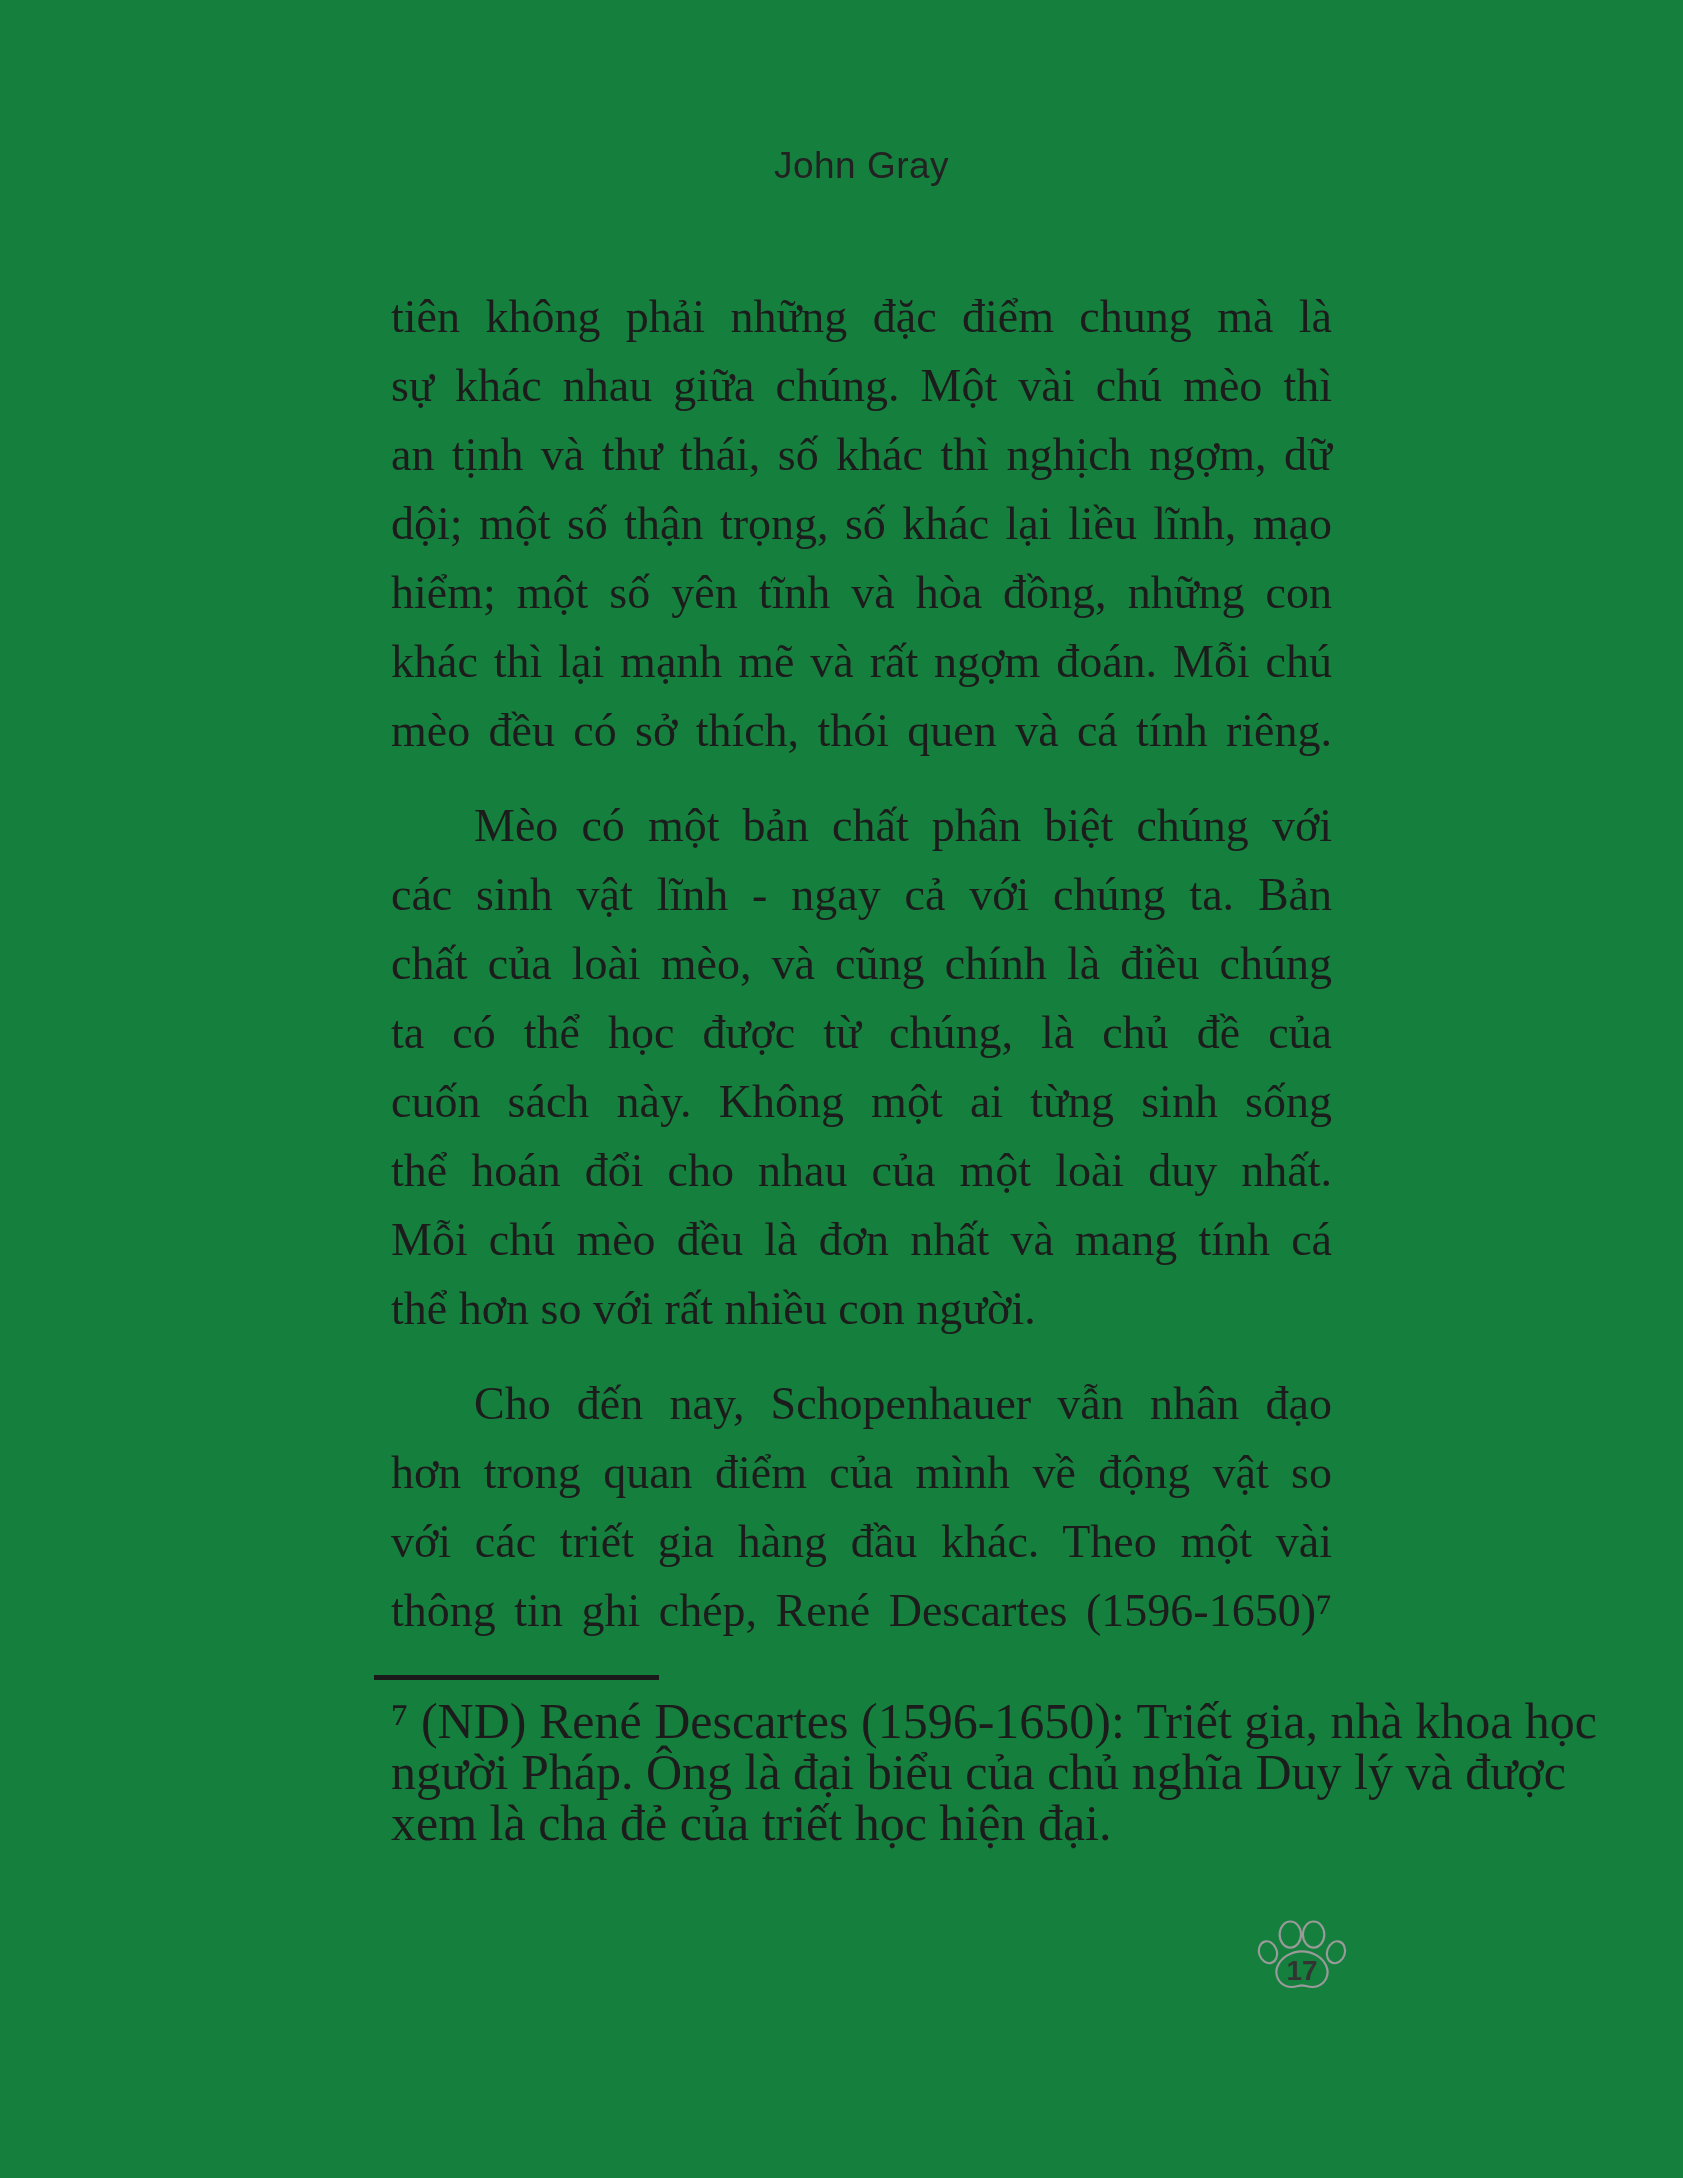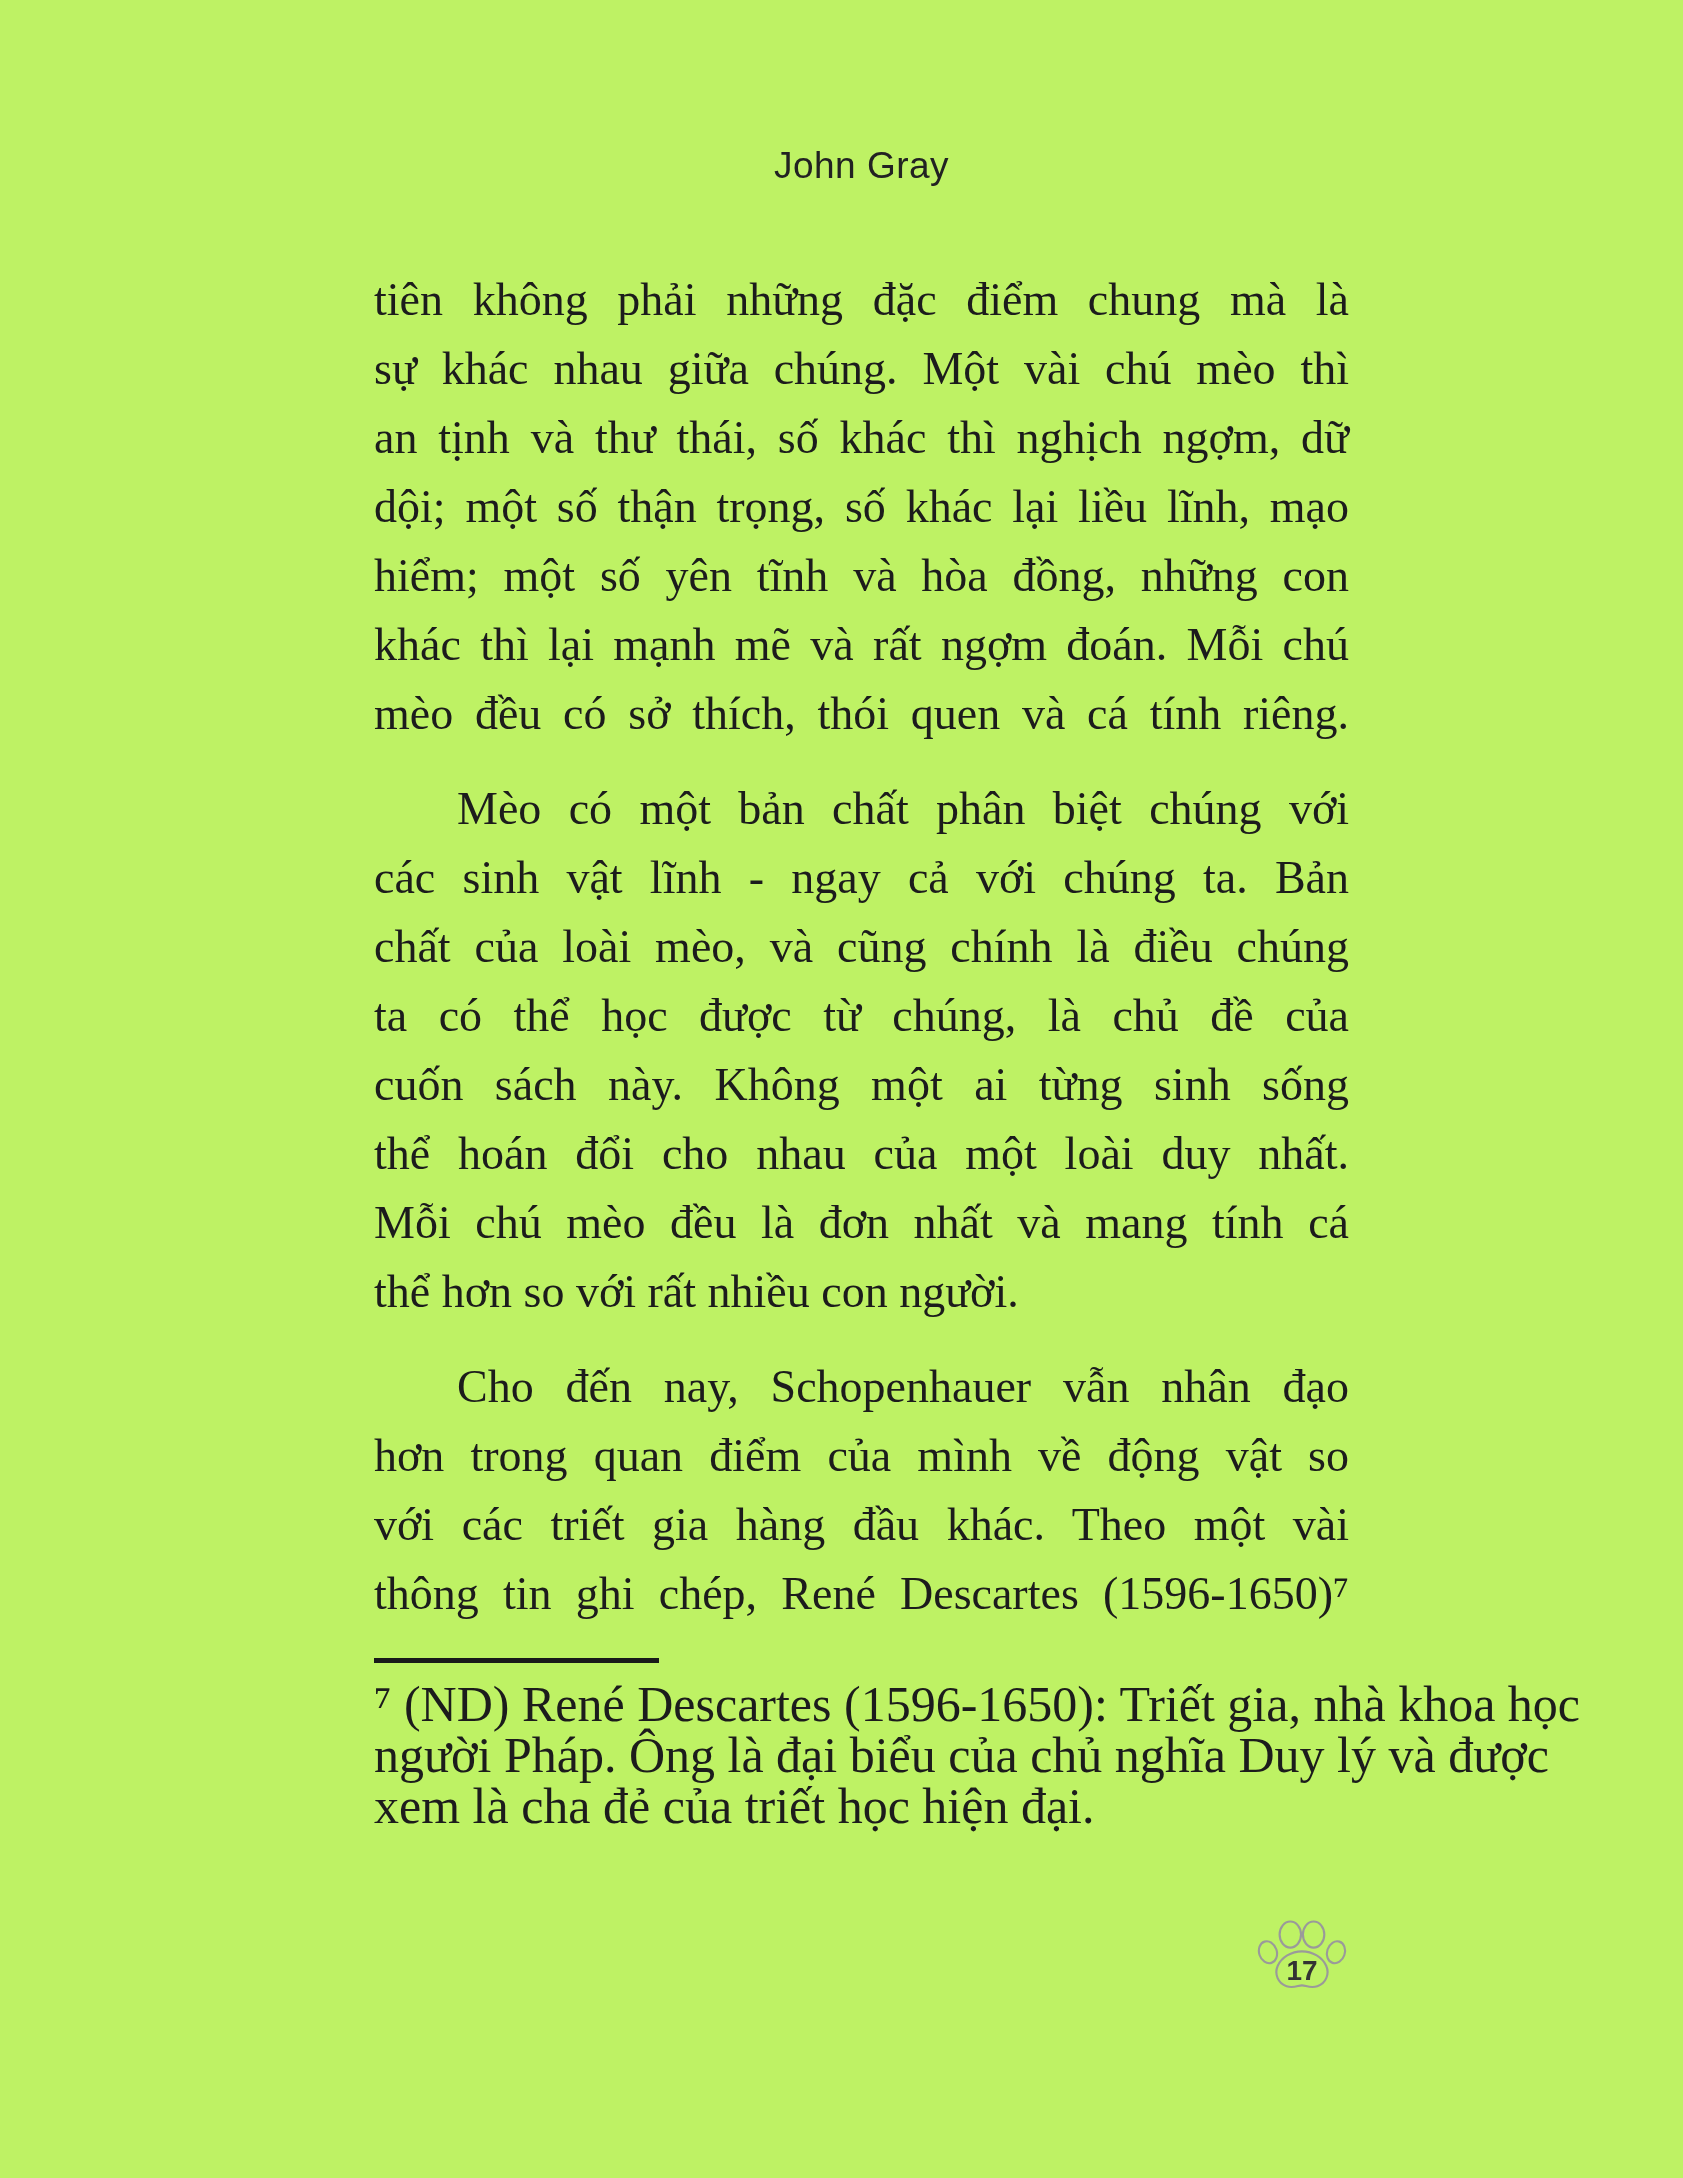--- a/index.html
+++ b/index.html
@@ -1,20 +1,20 @@
 <!DOCTYPE html>
 <html><head>
 <meta charset="utf-8">
 <style>
   html, body { margin: 0; padding: 0; background: #e8e8e8; }
   .page {
     position: relative;
     width: 1683px;
     height: 2178px;
-    background: #bef264;
+    background: #15803d;
     font-family: "Liberation Serif", "DejaVu Serif", serif;
     color: #1c1c1c;
     overflow: hidden;
   }
   .running-header {
     position: absolute;
     top: 145px;
     left: 374px;
     width: 975px;
     text-align: center;
@@ -23,21 +23,21 @@
     letter-spacing: 0.5px;
     color: #222222;
   }
   .body-text {
     position: absolute;
     top: 265px;
     left: 374px;
     width: 975px;
     font-size: 46px;
   }
-  .para { margin: 0; }
+  .para { margin: 17px; }
   .para + .para { margin-top: 26px; }
   .line {
     line-height: 69px;
     white-space: nowrap;
     text-align: justify;
     text-align-last: justify;
   }
   .para.indent .line:first-child { padding-left: 83px; }
   .para.short-last .line:last-child { text-align-last: left; }
   .footnote-rule {

